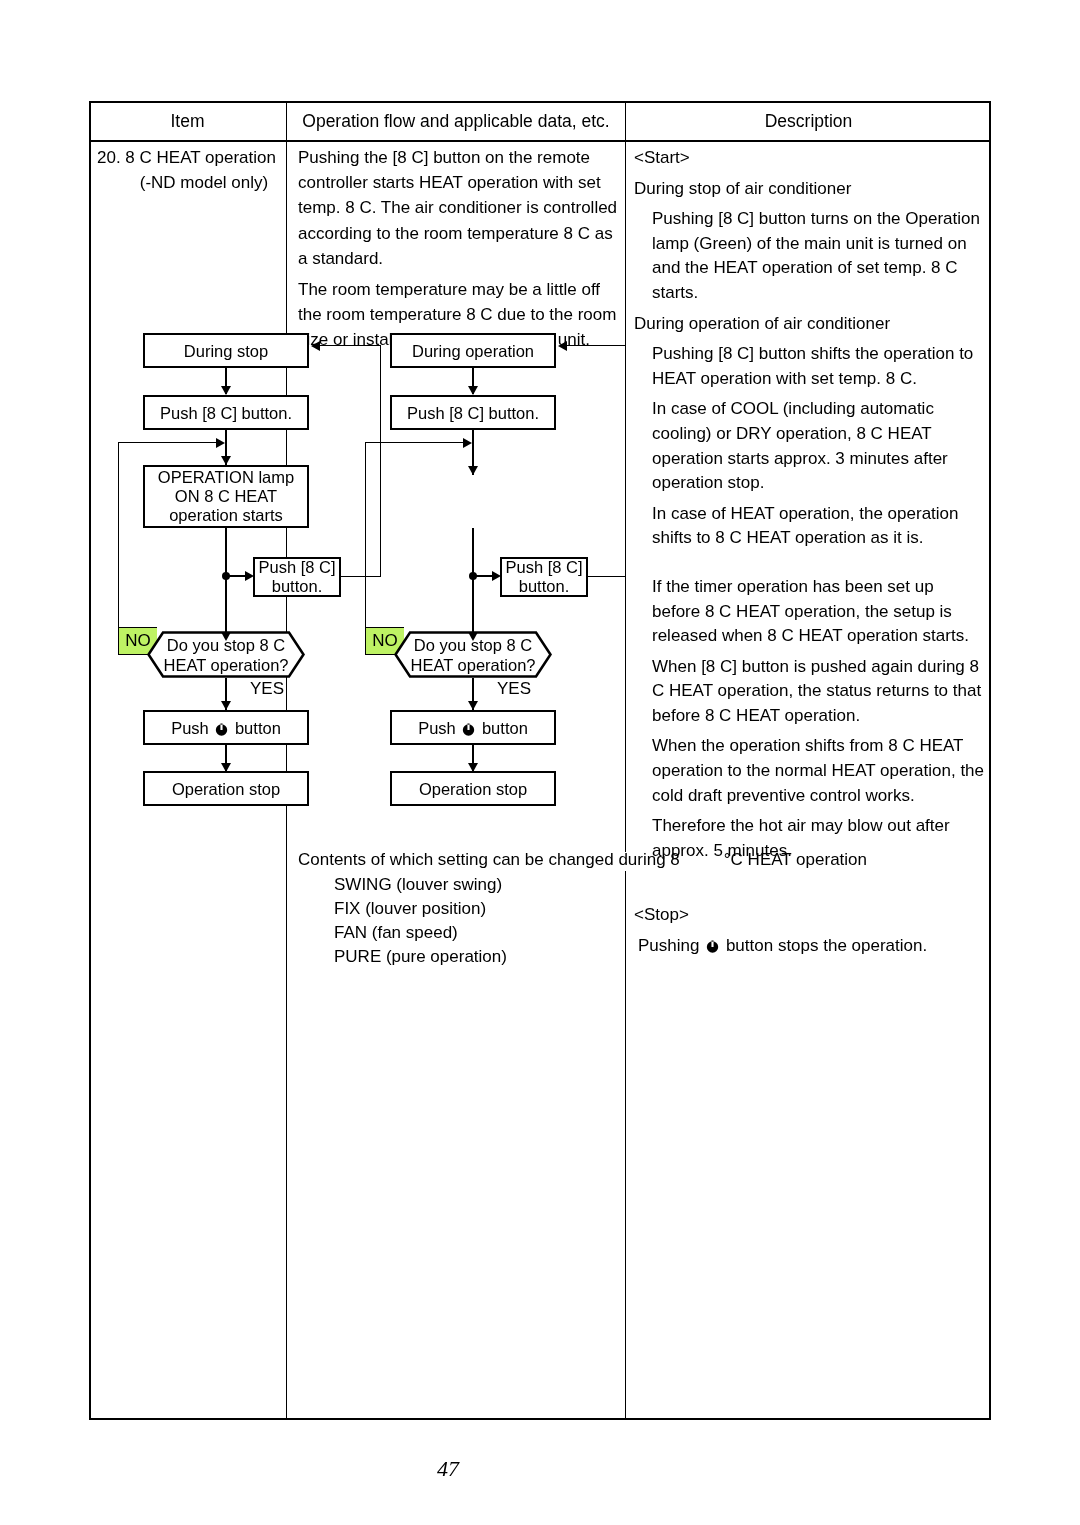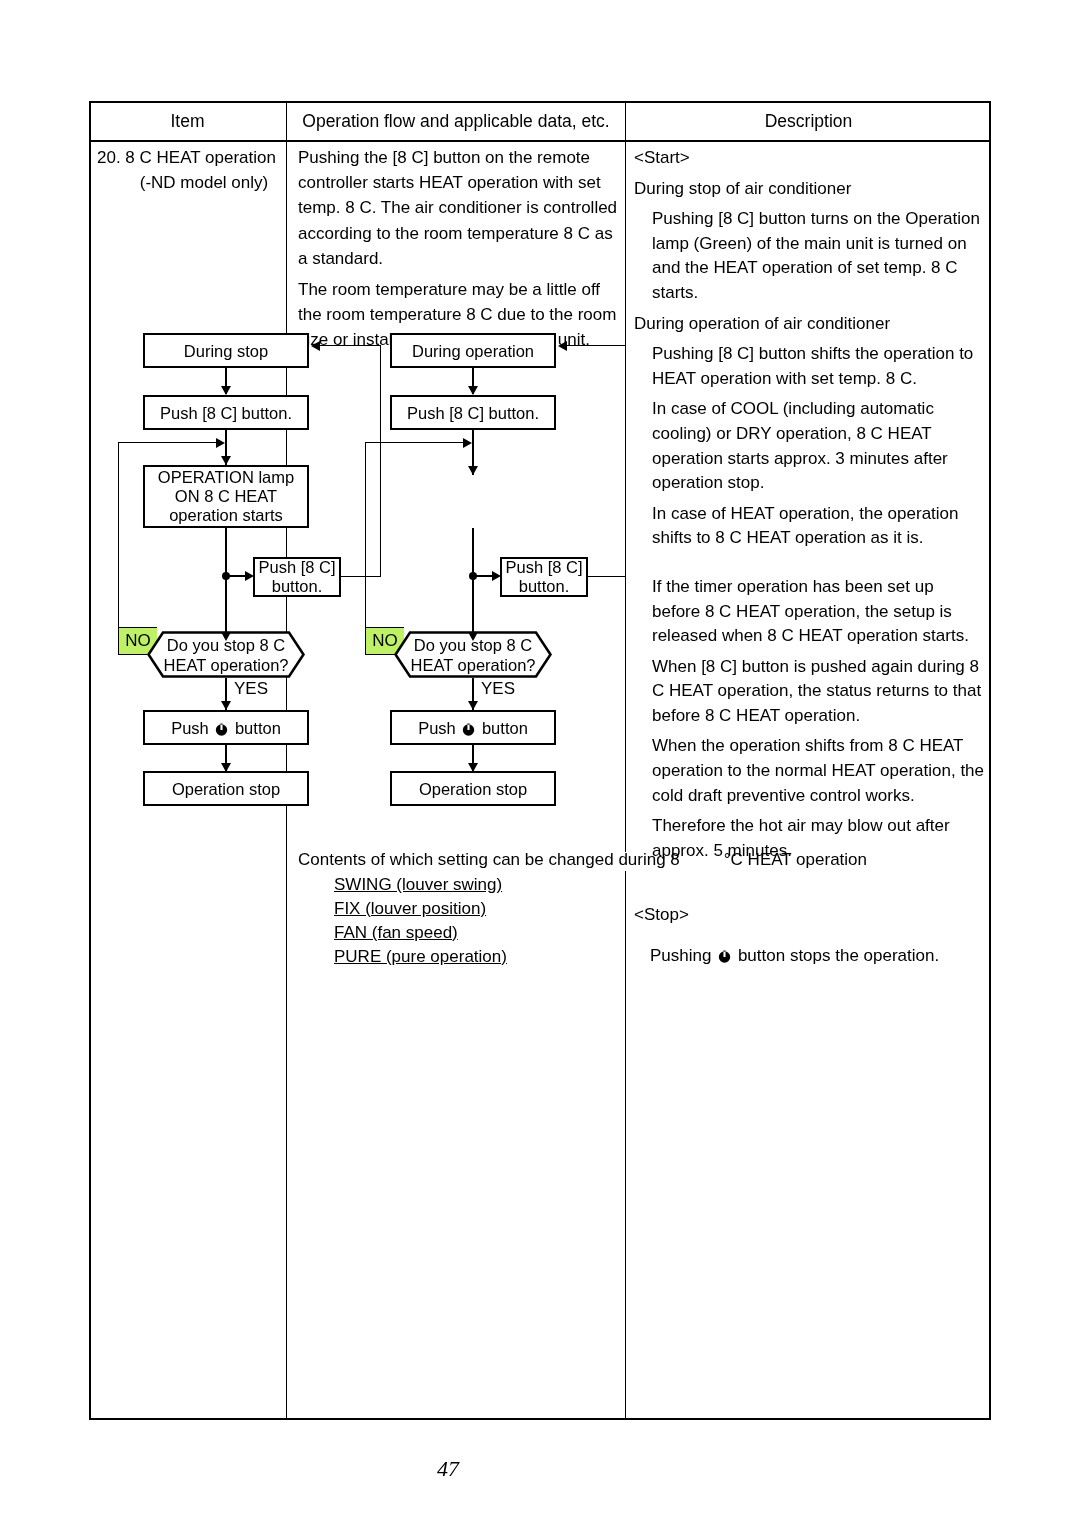--- a/index.html
+++ b/index.html
@@ -85,36 +85,36 @@
 
   
   #desc-cell {
     position: absolute;
     left: 634px;
     top: 146px;
     width: 352px;
     font-size: 17px;
     line-height: 24.6px;
   }
-  #desc-cell p { margin: 16px; }
+  #desc-cell p { margin: 4px; }
   #desc-cell .p-flush { margin: 0 0 6px 0; }
   #desc-cell .p-indent { margin: 0 0 6px 0; padding-left: 18px; }
   #desc-cell .p-gap { height: 18px; }
 
   
   #contents-block {
     position: absolute;
     left: 298px;
     top: 848px;
     width: 600px;
     font-size: 17px;
     line-height: 24px;
   }
   #contents-head { white-space: pre; }
-  #contents-list { padding-left: 36px; margin-top: 1px; text-decoration: underline; }
+  #contents-list { padding-left: 36px; margin-top: 1px; }
   #contents-list div { line-height: 24px; }
 
   
   #flowchart {
     position: absolute;
     left: 89px;
     top: 310px;
     width: 540px;
     height: 520px;
   }
@@ -181,20 +181,21 @@
     font-size: 17px;
     display: flex;
     align-items: center;
     justify-content: center;
     z-index: 2;
   }
   .yes-tag {
     position: absolute;
     font-size: 17px;
     z-index: 4;
+    margin-left: 16px;
   }
 
   
   .pwr {
     display: inline-block;
     width: 13px;
     height: 13px;
     position: relative;
     vertical-align: -2px;
     margin: 0 2px;

